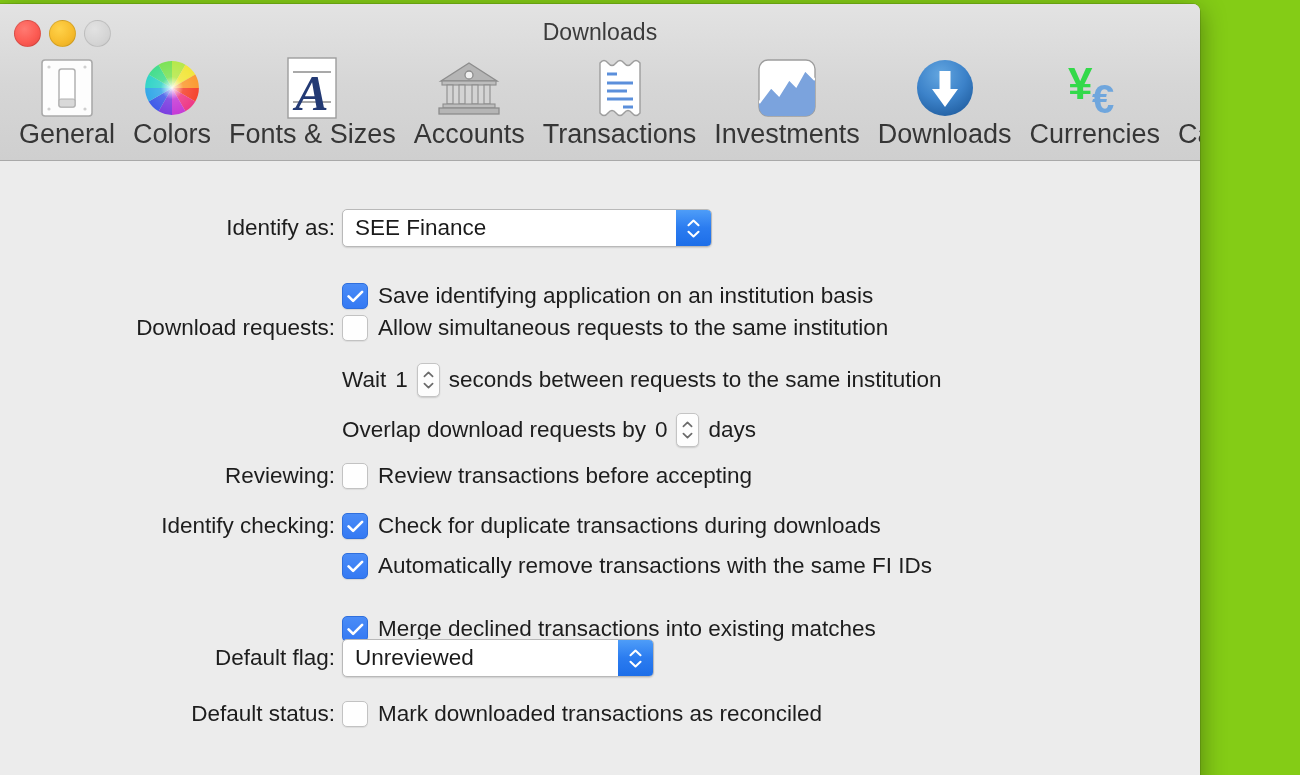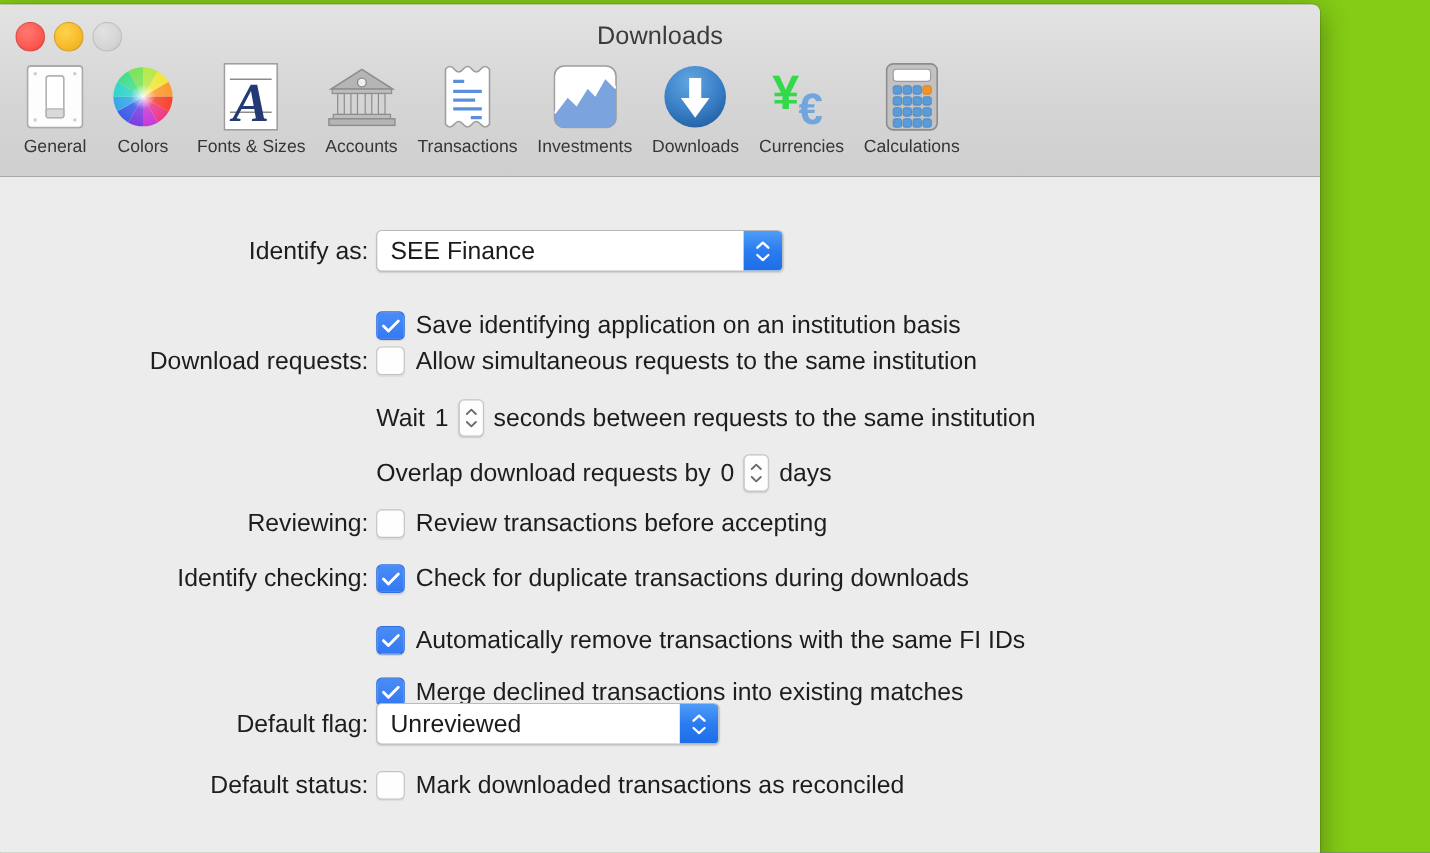--- a/index.html
+++ b/index.html
@@ -100,21 +100,21 @@
   }
   .tb-icon {
     width: 62px;
     height: 62px;
     display: flex;
     align-items: center;
     justify-content: center;
     margin-bottom: 3px;
   }
   .tb-label {
-    font-size: 16px;
+    font-size: 27px;
     color: #363636;
     white-space: nowrap;
     line-height: 24px;
   }
 
   
   #content {
     position: relative;
     background: #ececec;
     height: 633px;
@@ -503,21 +503,21 @@
         <div class="field-col">
           <span class="cb cb-on">
             <svg width="17" height="13" viewBox="0 0 17 13">
                 <path d="M1.6 6.4 L6.1 10.9 L15.1 1.8" fill="none" stroke="#ffffff" stroke-width="2.6" stroke-linecap="round" stroke-linejoin="round"></path>
               </svg>
           </span>
           <span>Check for duplicate transactions during downloads</span>
         </div>
       </div>
 
-      <div class="row" style="top:408px;text-align:center;">
+      <div class="row" style="top:392px;text-align:center;">
         <div class="label-col"></div>
         <div class="field-col">
           <span class="cb cb-on">
             <svg width="17" height="13" viewBox="0 0 17 13">
                 <path d="M1.6 6.4 L6.1 10.9 L15.1 1.8" fill="none" stroke="#ffffff" stroke-width="2.6" stroke-linecap="round" stroke-linejoin="round"></path>
               </svg>
           </span>
           <span>Automatically remove transactions with the same FI IDs</span>
         </div>
       </div>

